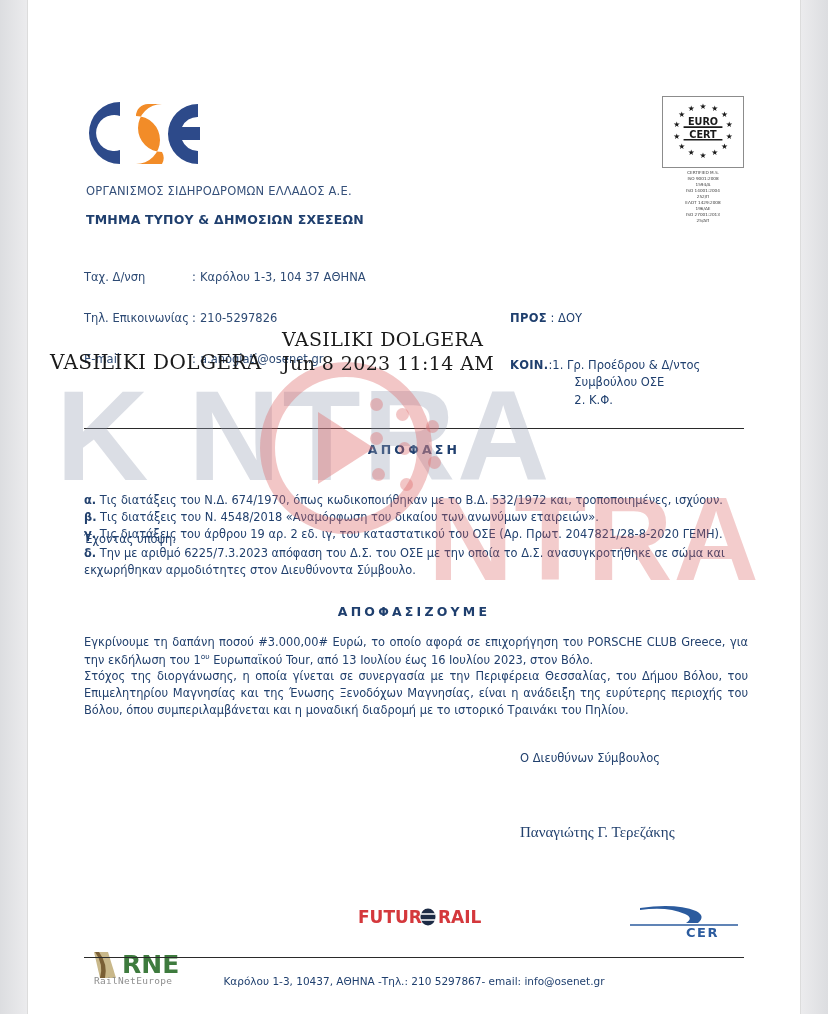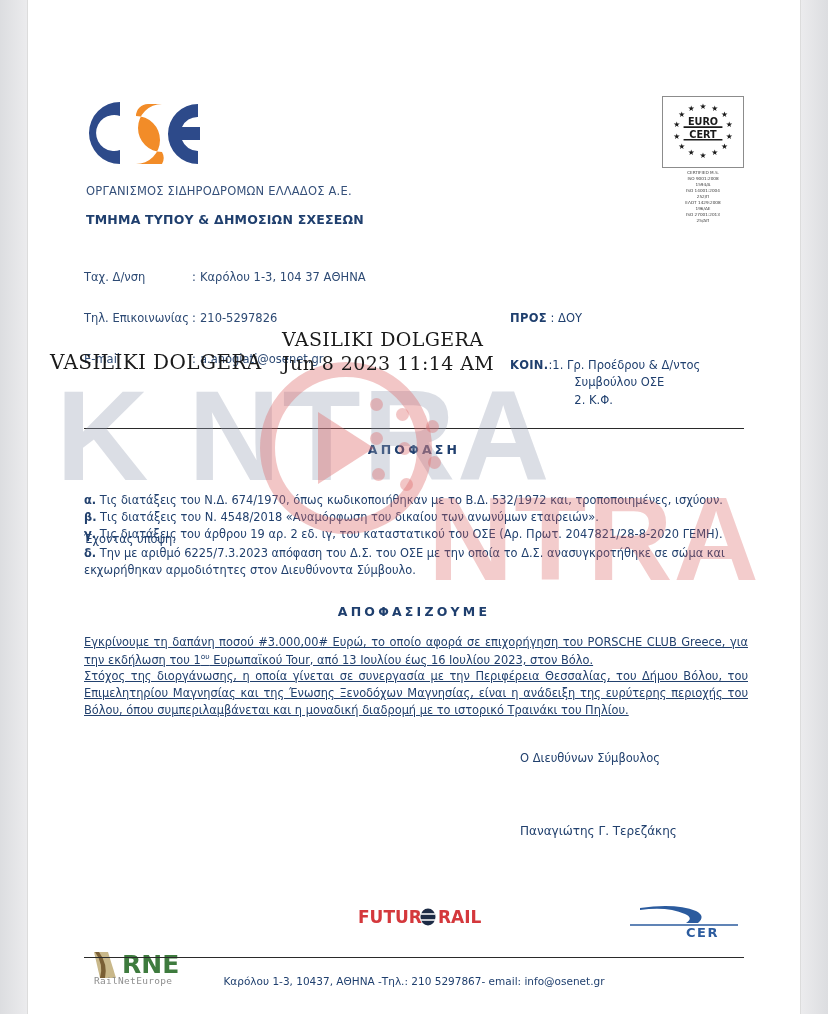--- a/index.html
+++ b/index.html
@@ -128,28 +128,28 @@
   
   .body-txt {
     position: absolute; left: 56px; width: 664px;
     font-size: 11.4px; color: #22416e; line-height: 1.47;
   }
   .b-echontas { top: 494px; margin-top: 37px; }
   .b-list { top: 492px; }
   .b-list .li { white-space: nowrap; }
   .b-list .li b { font-weight: 700; }
   .b-delta { top: 545px; }
-  .b-main { top: 634px; text-align: justify; text-decoration: underline; }
+  .b-main { top: 634px; text-align: justify; }
   .b-main p { margin: 0; }
 
   .sup { font-size: 7.5px; vertical-align: super; }
 
   
   .sign-title { position: absolute; left: 492px; top: 751px; font-size: 11.5px; color: #22416e; }
-  .sign-who   { position: absolute; left: 492px; top: 824px; font-size: 12px; color: #22416e; }
+  .sign-who   { position: absolute; left: 492px; top: 824px; font-size: 15px; color: #22416e; font-family: Liberation Serif, serif; }
 
   
   .f-rne   { position: absolute; left: 62px;  top: 898px; margin-top: 48px; }
   .f-fr    { position: absolute; left: 330px; top: 905px; }
   .f-cer   { position: absolute; left: 600px; top: 898px; }
 
   .foot-txt {
     position: absolute; left: 56px; top: 975px; width: 660px; text-align: center;
     font-size: 10.5px; color: #1f3f6e; font-weight: 500;
   }

